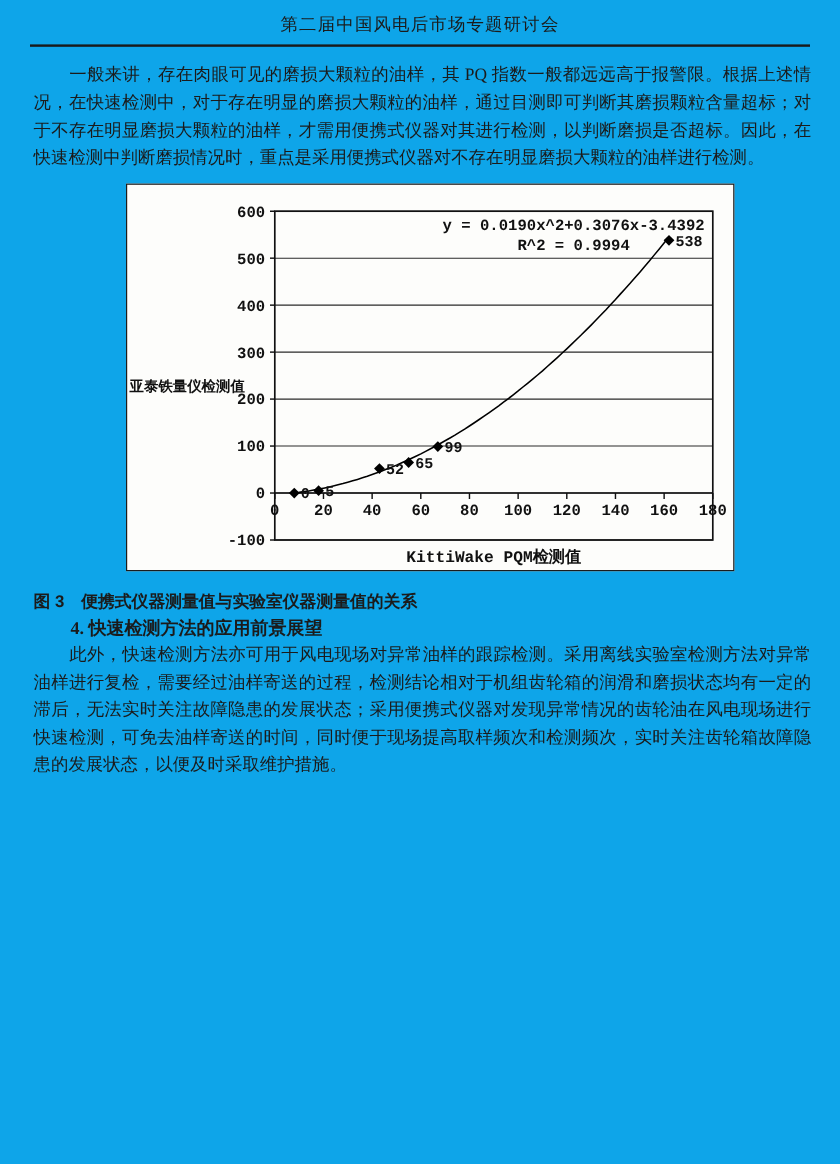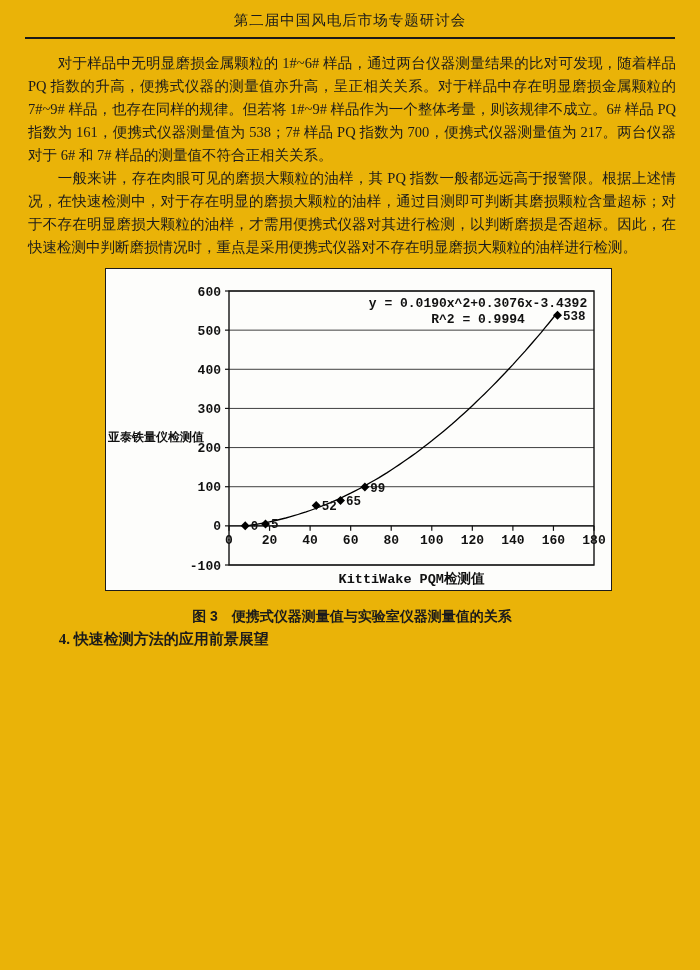--- a/index.html
+++ b/index.html
@@ -1,38 +1,38 @@
 <!DOCTYPE html>
 <html><head>
 <meta charset="utf-8">
 <style>
   html,body{margin:0;padding:0;}
   body{background:#9c9c9c;}
   .page{
     position:relative;
     width:700px;height:970px;
     margin:0 auto;
-    background:#eab308;
+    background:#0ea5e9;
     color:#1b1b1b;
     overflow:hidden;
     font-family:"Liberation Serif","DejaVu Serif",serif;
   }
   .header{padding-top:11px;text-align:center;}
   .header-title{font-size:14.5px;letter-spacing:1px;}
   .header-divider{height:0;border-top:2.5px solid #1a1a1a;margin:7px 25px 0 25px;}
   .body-text{padding:13px 24px 0 28px;font-size:14.5px;line-height:23px;}
   .body-text p{margin:0;text-indent:2.05em;text-align:justify;}
   .figure-box{
     width:505px;height:321px;
     margin:9px 0 0 77px;
     border:1.5px solid #1c1c1c;
     background:#fdfdfb;
   }
   .figure-caption{
-    margin-top:14px;text-align:center;
+    margin-top:14px;text-align:left;
     font-family:"Liberation Sans","DejaVu Sans",sans-serif;
     font-weight:bold;font-size:14px;
   }
   .section-heading{
     margin:11px 0 4px 0;text-indent:0;
     font-family:Liberation Serif, serif;
     font-weight:bold;font-size:15px;line-height:22px;
   }
   svg text{fill:#111;}
 </style>
@@ -40,21 +40,20 @@
 <body>
 
 <div class="page">
 
   <div class="header">
     <div class="header-title">第二届中国风电后市场专题研讨会</div>
     <div class="header-divider"></div>
   </div>
 
   <div class="body-text">
-    <p>对于样品中无明显磨损金属颗粒的 1#~6# 样品，通过两台仪器测量结果的比对可发现，随着样品 PQ 指数的升高，便携式仪器的测量值亦升高，呈正相关关系。对于样品中存在明显磨损金属颗粒的 7#~9# 样品，也存在同样的规律。但若将 1#~9# 样品作为一个整体考量，则该规律不成立。6# 样品 PQ 指数为 161，便携式仪器测量值为 538；7# 样品 PQ 指数为 700，便携式仪器测量值为 217。两台仪器对于 6# 和 7# 样品的测量值不符合正相关关系。</p>
     <p>一般来讲，存在肉眼可见的磨损大颗粒的油样，其 PQ 指数一般都远远高于报警限。根据上述情况，在快速检测中，对于存在明显的磨损大颗粒的油样，通过目测即可判断其磨损颗粒含量超标；对于不存在明显磨损大颗粒的油样，才需用便携式仪器对其进行检测，以判断磨损是否超标。因此，在快速检测中判断磨损情况时，重点是采用便携式仪器对不存在明显磨损大颗粒的油样进行检测。</p>
 
     <div class="figure-box">
       <svg id="chart-svg" width="505" height="321" viewBox="0 0 505 321" xmlns="http://www.w3.org/2000/svg">
           <line x1="123" x2="488" y1="296" y2="296" stroke="#2a2a2a" stroke-width="0.9"></line>
           <line x1="123" x2="488" y1="256.8571428571429" y2="256.8571428571429" stroke="#2a2a2a" stroke-width="0.9"></line>
           <line x1="123" x2="488" y1="217.71428571428572" y2="217.71428571428572" stroke="#2a2a2a" stroke-width="0.9"></line>
           <line x1="123" x2="488" y1="178.57142857142858" y2="178.57142857142858" stroke="#2a2a2a" stroke-width="0.9"></line>
           <line x1="123" x2="488" y1="139.42857142857144" y2="139.42857142857144" stroke="#2a2a2a" stroke-width="0.9"></line>
           <line x1="123" x2="488" y1="100.28571428571428" y2="100.28571428571428" stroke="#2a2a2a" stroke-width="0.9"></line>
@@ -115,15 +114,16 @@
           <text x="372" y="54" text-anchor="middle" font-size="13" font-weight="bold" font-family="&quot;Liberation Mono&quot;,&quot;DejaVu Sans Mono&quot;,monospace">R^2 = 0.9994</text>
           <text x="305.5" y="314" text-anchor="middle" font-size="13.5" font-weight="bold" font-family="&quot;Liberation Mono&quot;,&quot;DejaVu Sans Mono&quot;,monospace">KittiWake PQM检测值</text>
           <text x="2" y="172" font-size="12" font-weight="bold" font-family="&quot;Liberation Mono&quot;,&quot;DejaVu Sans Mono&quot;,monospace">亚泰铁量仪检测值</text>
         </svg>
     </div>
 
     <div class="figure-caption">图 3　便携式仪器测量值与实验室仪器测量值的关系</div>
 
     <p class="section-heading">4. 快速检测方法的应用前景展望</p>
 
+    <p>此外，快速检测方法亦可用于风电现场对异常油样的跟踪检测。采用离线实验室检测方法对异常油样进行复检，需要经过油样寄送的过程，检测结论相对于机组齿轮箱的润滑和磨损状态均有一定的滞后，无法实时关注故障隐患的发展状态；采用便携式仪器对发现异常情况的齿轮油在风电现场进行快速检测，可免去油样寄送的时间，同时便于现场提高取样频次和检测频次，实时关注齿轮箱故障隐患的发展状态，以便及时采取维护措施。</p>
   </div>
 
 </div>
 
 </body></html>

